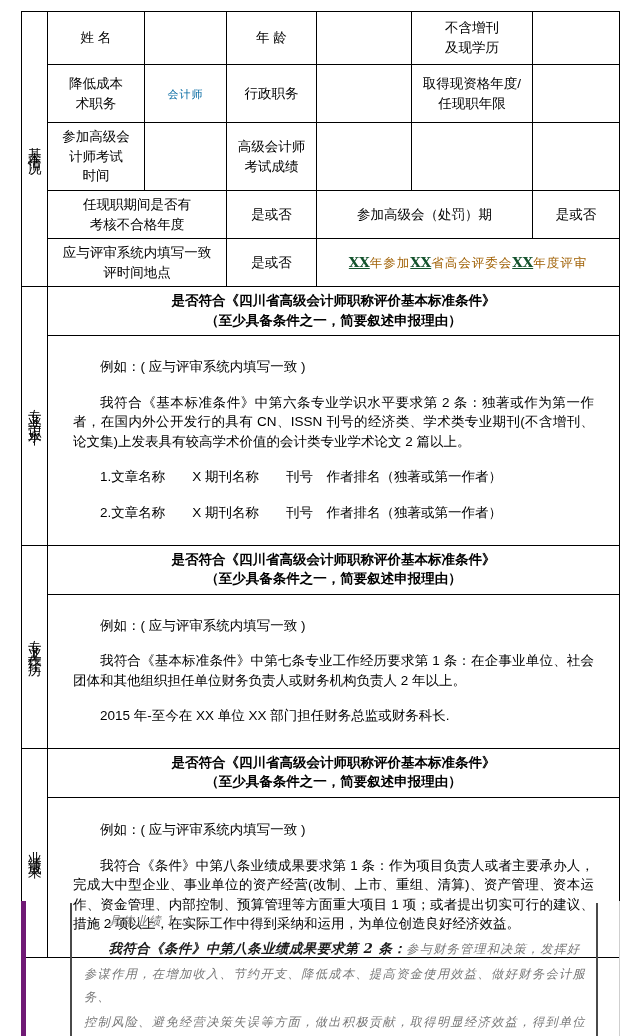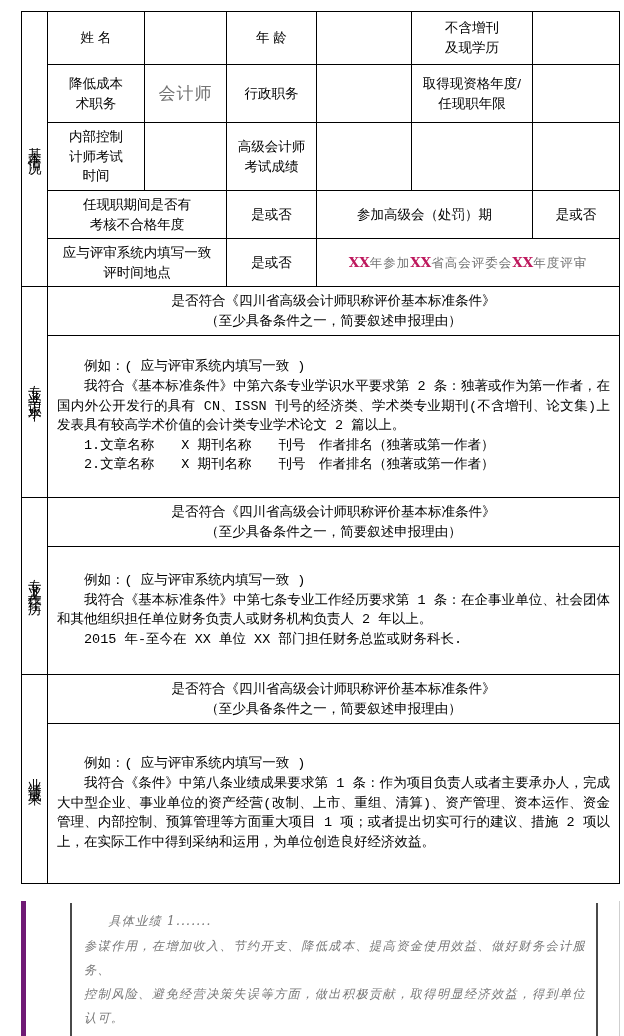--- a/index.html
+++ b/index.html
@@ -55,59 +55,60 @@
     letter-spacing: 5px;
     font-size: 13.5px;
     line-height: 1;
     margin: 0 auto;
     display: inline-block;
     white-space: nowrap;
   }
 
   
   .hint {
-    color: #737373;
+    color: #0369a1;
     font-family: "DejaVu Serif", "Liberation Serif", serif;
-    font-size: 17px;
+    font-size: 11px;
     letter-spacing: 1px;
   }
   .hint-strong {
-    color: #737373;
+    color: #a16207;
     font-family: "DejaVu Serif", "Liberation Serif", serif;
     font-size: 12.5px;
     letter-spacing: 1px;
   }
   .xx {
     font-family: "DejaVu Serif", "Liberation Serif", serif;
     font-weight: bold;
-    color: #be185d;
+    color: #14532d;
     letter-spacing: 0;
+    text-decoration: underline;
   }
 
   
   .sec-head {
     text-align: center;
     font-size: 13.5px;
     line-height: 1.55;
     padding: 4px 2px 5px 2px !important;
+    font-weight: bold;
   }
 
   
   td.body {
     text-align: left;
     vertical-align: top;
     padding: 5px 9px 6px 9px !important;
     font-size: 13.4px;
     line-height: 1.72;
   }
   td.body p {
-    margin: 0;
+    margin: 16px;
     text-align: justify;
     text-justify: inter-ideograph;
-    font-family: Liberation Mono, monospace;
   }
   td.body p.ind { text-indent: 2em; }
 
   
   .bottom-page {
     position: absolute;
     left: 21px;
     top: 901px;
     width: 599px;
     height: 172px;
@@ -189,21 +190,21 @@
         <td></td>
         <td>
           <span>取得现资格年度/</span><br>
           <span>任现职年限</span>
         </td>
         <td></td>
       </tr>
 
       <tr>
         <td style="height:63px">
-          <span>内部控制</span><br>
+          <span>参加高级会</span><br>
           <span>计师考试</span><br>
           <span>时间</span>
         </td>
         <td></td>
         <td>
           <span>高级会计师</span><br>
           <span>考试成绩</span>
         </td>
         <td></td>
         <td></td>
@@ -284,19 +285,20 @@
           <p class="ind">我符合《条件》中第八条业绩成果要求第 1 条：作为项目负责人或者主要承办人，完成大中型企业、事业单位的资产经营(改制、上市、重组、清算)、资产管理、资本运作、资金管理、内部控制、预算管理等方面重大项目 1 项；或者提出切实可行的建议、措施 2 项以上，在实际工作中得到采纳和运用，为单位创造良好经济效益。</p>
         </td>
       </tr>
 
     </tbody>
   </table>
 
   <div class="bottom-page">
     <div class="bottom-inner">
       <p class="ind">具体业绩 1.......</p>
+      <p class="ind"><span class="bold-dark">我符合《条件》中第八条业绩成果要求第 2 条：</span><span>参与财务管理和决策，发挥好</span></p>
       <p>参谋作用，在增加收入、节约开支、降低成本、提高资金使用效益、做好财务会计服务、</p>
       <p>控制风险、避免经营决策失误等方面，做出积极贡献，取得明显经济效益，得到单位认可。</p>
       <p class="ind">具体业绩 1.......</p>
     </div>
   </div>
 
 </div>
 
 </body></html>

